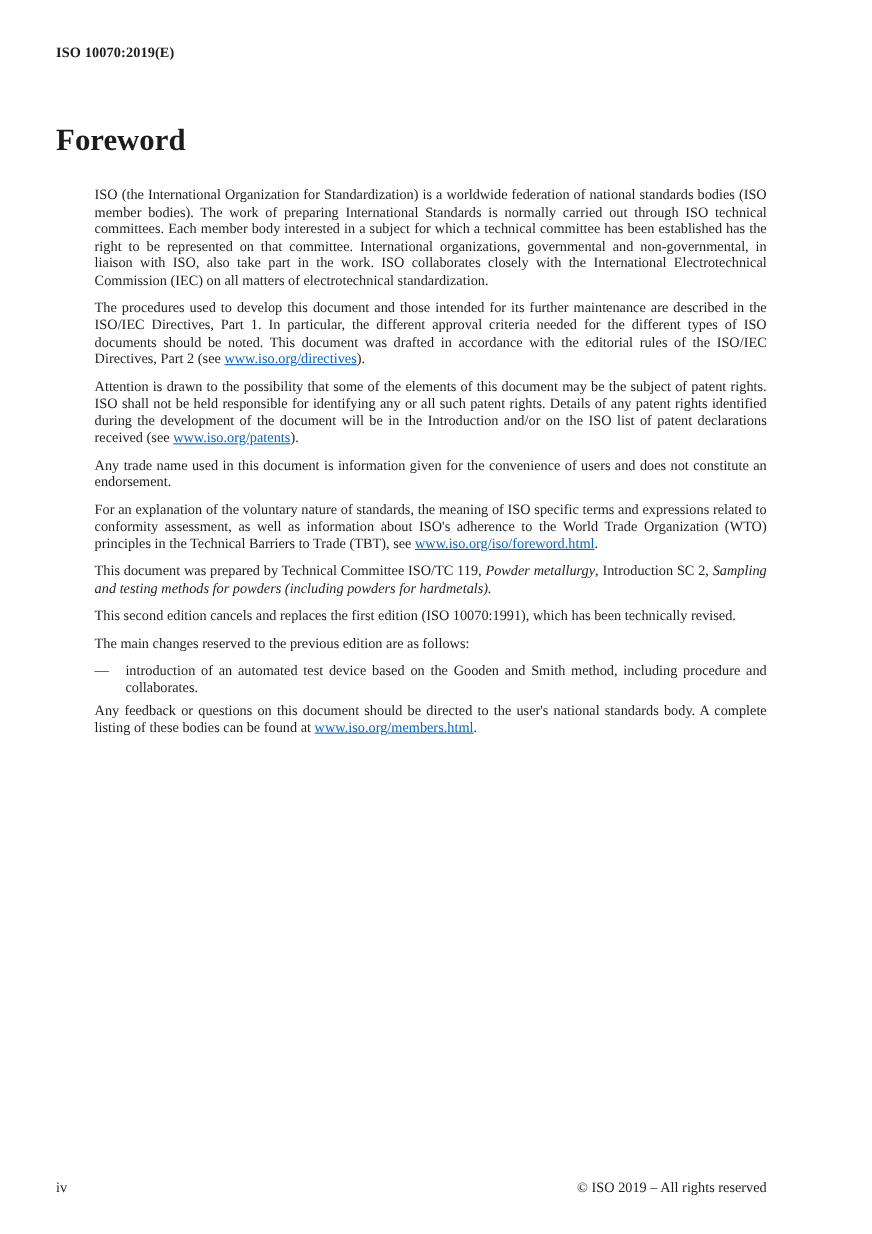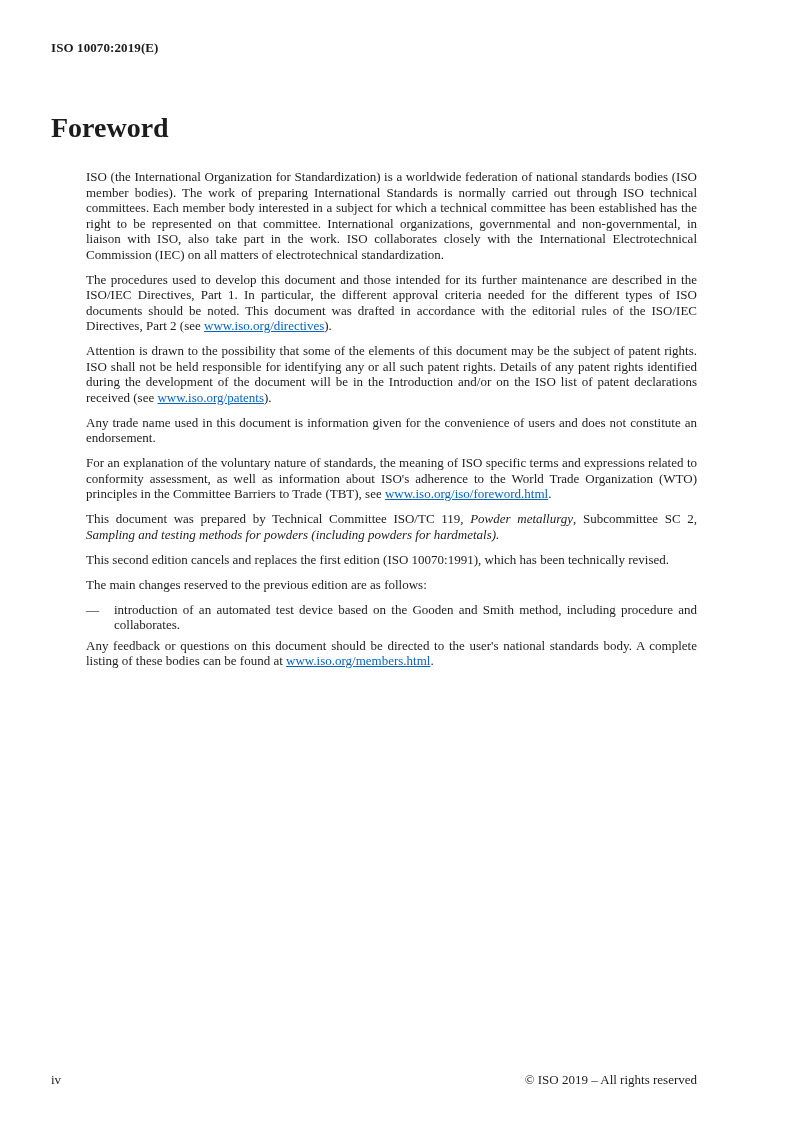--- a/index.html
+++ b/index.html
@@ -74,22 +74,22 @@
 <div class="page">
   <header class="doc-header">ISO 10070:2019(E)</header>
 
   <h1 class="doc-title">Foreword</h1>
 
   <main class="content">
       <div class="para"><span>ISO (the International Organization for Standardization) is a worldwide federation of national standards bodies (ISO member bodies). The work of preparing International Standards is normally carried out through ISO technical committees. Each member body interested in a subject for which a technical committee has been established has the right to be represented on that committee. International organizations, governmental and non-governmental, in liaison with ISO, also take part in the work. ISO collaborates closely with the International Electrotechnical Commission (IEC) on all matters of electrotechnical standardization.</span></div>
       <div class="para"><span>The procedures used to develop this document and those intended for its further maintenance are described in the ISO/IEC Directives, Part 1. In particular, the different approval criteria needed for the different types of ISO documents should be noted. This document was drafted in accordance with the editorial rules of the ISO/IEC Directives, Part 2 (see </span><a href="#" class="link">www.iso.org/directives</a><span>).</span></div>
       <div class="para"><span>Attention is drawn to the possibility that some of the elements of this document may be the subject of patent rights. ISO shall not be held responsible for identifying any or all such patent rights. Details of any patent rights identified during the development of the document will be in the Introduction and/or on the ISO list of patent declarations received (see </span><a href="#" class="link">www.iso.org/patents</a><span>).</span></div>
       <div class="para"><span>Any trade name used in this document is information given for the convenience of users and does not constitute an endorsement.</span></div>
-      <div class="para"><span>For an explanation of the voluntary nature of standards, the meaning of ISO specific terms and expressions related to conformity assessment, as well as information about ISO's adherence to the World Trade Organization (WTO) principles in the Committee Barriers to Trade (TBT), see </span><a href="#" class="link">www.iso.org/iso/foreword.html</a><span>.</span></div>
-      <div class="para"><span>This document was prepared by Technical Committee ISO/TC 119, </span><em>Powder metallurgy</em><span>, Subcommittee SC 2, </span><em>Sampling and testing methods for powders (including powders for hardmetals).</em></div>
+      <div class="para"><span>For an explanation of the voluntary nature of standards, the meaning of ISO specific terms and expressions related to conformity assessment, as well as information about ISO's adherence to the World Trade Organization (WTO) principles in the Technical Barriers to Trade (TBT), see </span><a href="#" class="link">www.iso.org/iso/foreword.html</a><span>.</span></div>
+      <div class="para"><span>This document was prepared by Technical Committee ISO/TC 119, </span><em>Powder metallurgy</em><span>, Introduction SC 2, </span><em>Sampling and testing methods for powders (including powders for hardmetals).</em></div>
       <div class="para"><span>This second edition cancels and replaces the first edition (ISO 10070:1991), which has been technically revised.</span></div>
       <div class="para"><span>The main changes reserved to the previous edition are as follows:</span></div>
       <div class="para bullet">
         <span class="dash">—</span>
         <span class="bullet-text"><span>introduction of an automated test device based on the Gooden and Smith method, including procedure and collaborates.</span></span>
       </div>
       <div class="para"><span>Any feedback or questions on this document should be directed to the user's national standards body. A complete listing of these bodies can be found at </span><a href="#" class="link">www.iso.org/members.html</a><span>.</span></div>
     </main>
 
   <footer class="footer">

